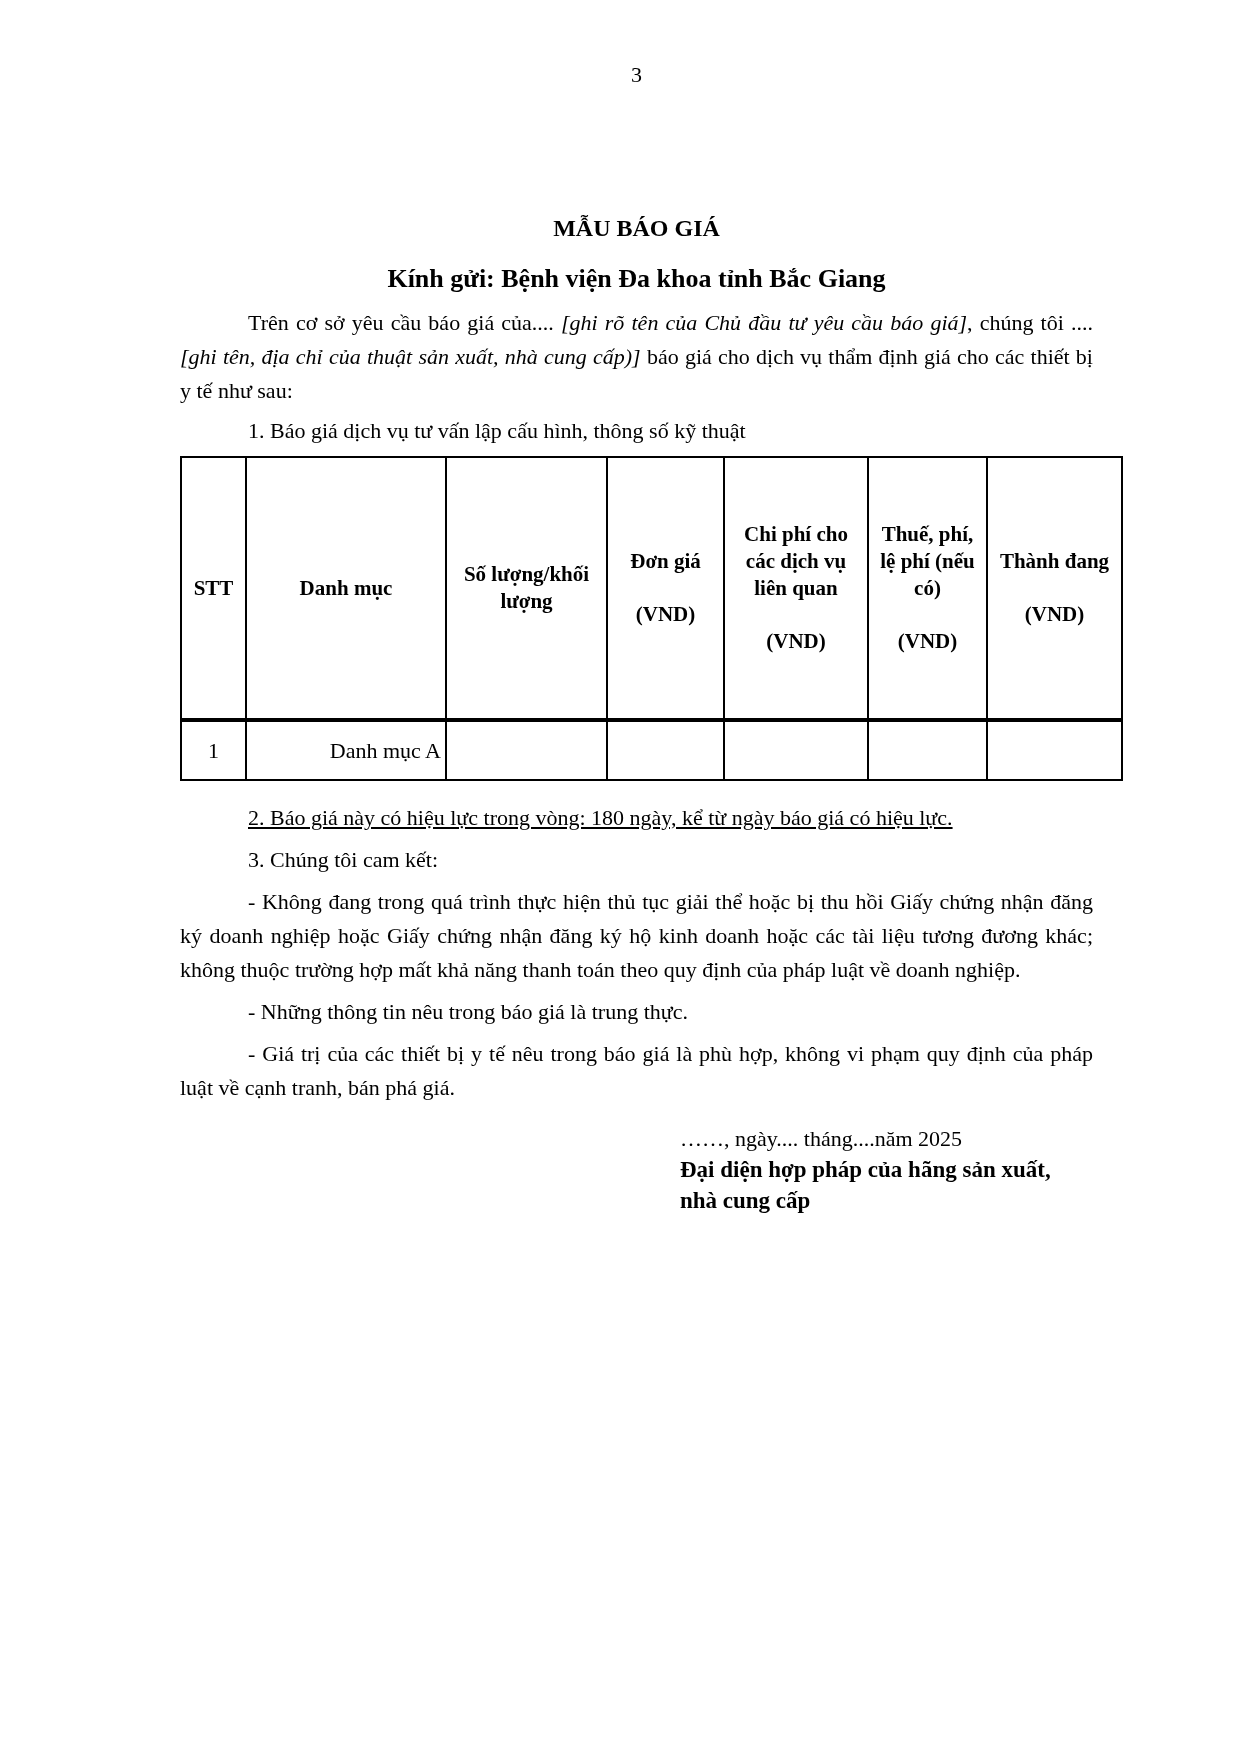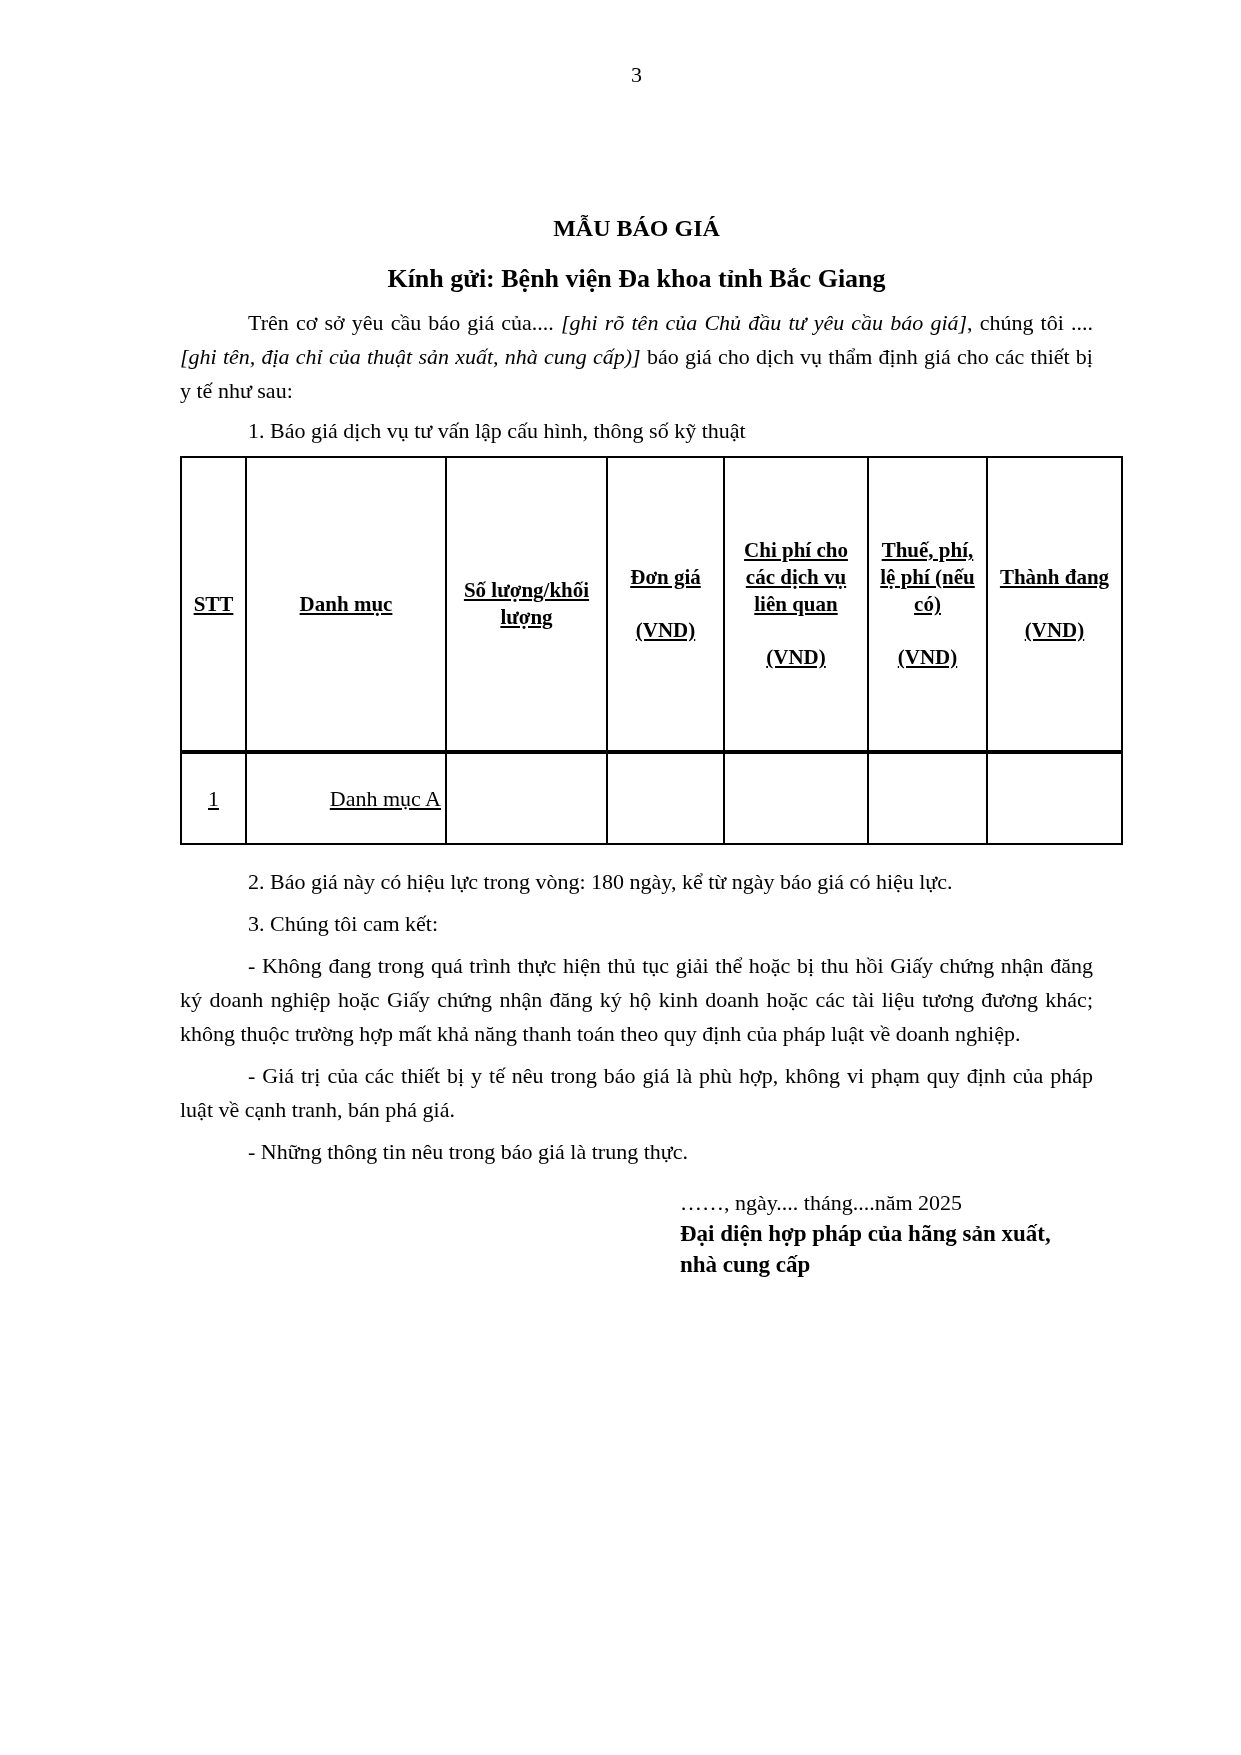--- a/index.html
+++ b/index.html
@@ -57,24 +57,23 @@
   }
   table.quote-table {
     border-collapse: collapse;
     table-layout: fixed;
     width: 941px;
     margin-top: 8px;
   }
   table.quote-table th,
   table.quote-table td {
     border: 2px solid #000;
-    padding: 16px 4px;
+    padding: 0 4px;
     font-size: 21px;
     overflow: hidden;
-    text-decoration: underline;
   }
   table.quote-table thead th {
     height: 260px;
     font-weight: bold;
     text-align: center;
     vertical-align: middle;
     line-height: 27px;
     border-bottom: 4px solid #000;
   }
   table.quote-table thead .unit {
@@ -87,21 +86,21 @@
   }
   td.c-center { text-align: center; }
   td.c-left   { text-align: right; padding-left: 3px; }
   .clause {
     margin: 8px 0 0 0;
     font-size: 22px;
     line-height: 34px;
     text-align: justify;
     text-indent: 68px;
   }
-  .clause.first-after-table { margin-top: 20px; }
+  .clause.first-after-table { margin-top: 20px; text-decoration: underline; }
   .signature-block {
     margin: 18px 0 0 500px;
     width: 420px;
     text-align: left;
   }
   .sig-date {
     margin: 0;
     font-size: 22px;
     line-height: 31px;
   }
@@ -184,23 +183,23 @@
       </tr>
     </tbody>
   </table>
 
   <p class="clause first-after-table">2. Báo giá này có hiệu lực trong vòng: 180 ngày, kể từ ngày báo giá có hiệu lực.</p>
 
   <p class="clause">3. Chúng tôi cam kết:</p>
 
   <p class="clause">- Không đang trong quá trình thực hiện thủ tục giải thể hoặc bị thu hồi Giấy chứng nhận đăng ký doanh nghiệp hoặc Giấy chứng nhận đăng ký hộ kinh doanh hoặc các tài liệu tương đương khác; không thuộc trường hợp mất khả năng thanh toán theo quy định của pháp luật về doanh nghiệp.</p>
 
+  <p class="clause">- Những thông tin nêu trong báo giá là trung thực.</p>
+
   <p class="clause">- Giá trị của các thiết bị y tế nêu trong báo giá là phù hợp, không vi phạm quy định của pháp luật về cạnh tranh, bán phá giá.</p>
-
-  <p class="clause">- Những thông tin nêu trong báo giá là trung thực.</p>
 
   <div class="signature-block">
     <p class="sig-date">……, ngày.... tháng....năm 2025</p>
     <p class="sig-bold">Đại diện hợp pháp của hãng sản xuất,</p>
     <p class="sig-bold">nhà cung cấp</p>
   </div>
 
 </div>
 
 </body></html>

